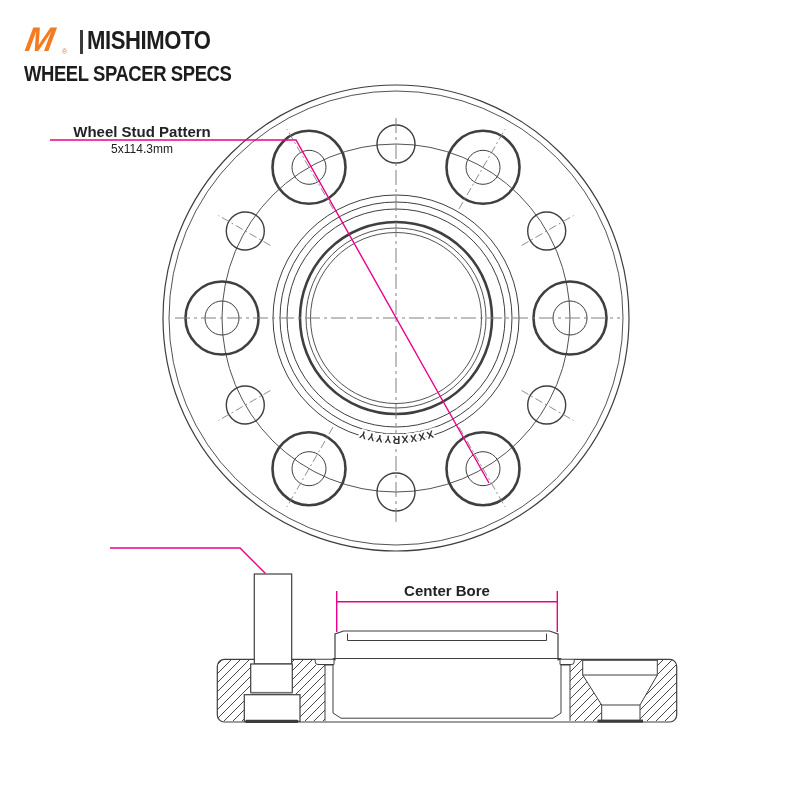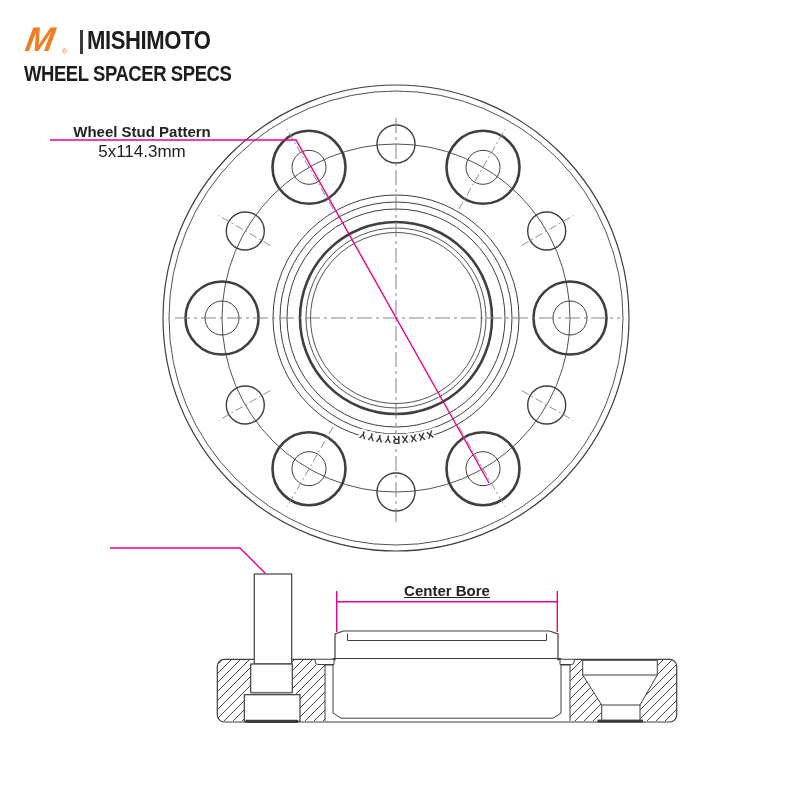--- a/index.html
+++ b/index.html
@@ -19,26 +19,26 @@
     position:absolute;left:87px;top:26px;font-size:26px;line-height:28px;font-weight:bold;color:#1d1d1d;
     transform:scaleX(.85);transform-origin:left center;letter-spacing:-.5px;white-space:nowrap;
   }
   .subtitle{
     position:absolute;left:24px;top:62px;font-size:22px;line-height:24px;font-weight:bold;color:#1d1d1d;
     transform:scaleX(.84);transform-origin:left center;letter-spacing:-.5px;white-space:nowrap;
   }
   
   .lbl{position:absolute;text-align:center;color:#222;white-space:nowrap;}
   .lbl-title{font-size:15px;font-weight:bold;}
-  .lbl-value{font-size:17px;font-weight:normal;}
+  .lbl-value{font-size:12px;font-weight:normal;}
   #stud-pattern-title{left:42px;top:123px;width:200px;}
   #stud-pattern-value{left:42px;top:142px;width:200px;}
   #wheel-stud-title{left:75px;top:531px;width:200px;}
   #wheel-stud-value{left:75px;top:551px;width:200px;}
-  #center-bore-title{left:347px;top:582px;width:200px;text-decoration:underline;}
+  #center-bore-title{left:347px;top:582px;width:200px;}
   #center-bore-value{left:347px;top:602px;width:200px;}
   
   .ln{stroke:#3f3f3f;fill:none;}
   .w-thin{stroke-width:1;}
   .w-hair{stroke-width:.9;}
   .w-med{stroke-width:1.4;}
   .w-thick{stroke-width:2.6;}
   .w-edge{stroke-width:1.2;}
   .centerline{stroke:#808080;stroke-width:1;fill:none;stroke-dasharray:15 4 3 4;}
   .centermark{stroke:#808080;stroke-width:.9;fill:none;stroke-dasharray:8 3 2 3;}

